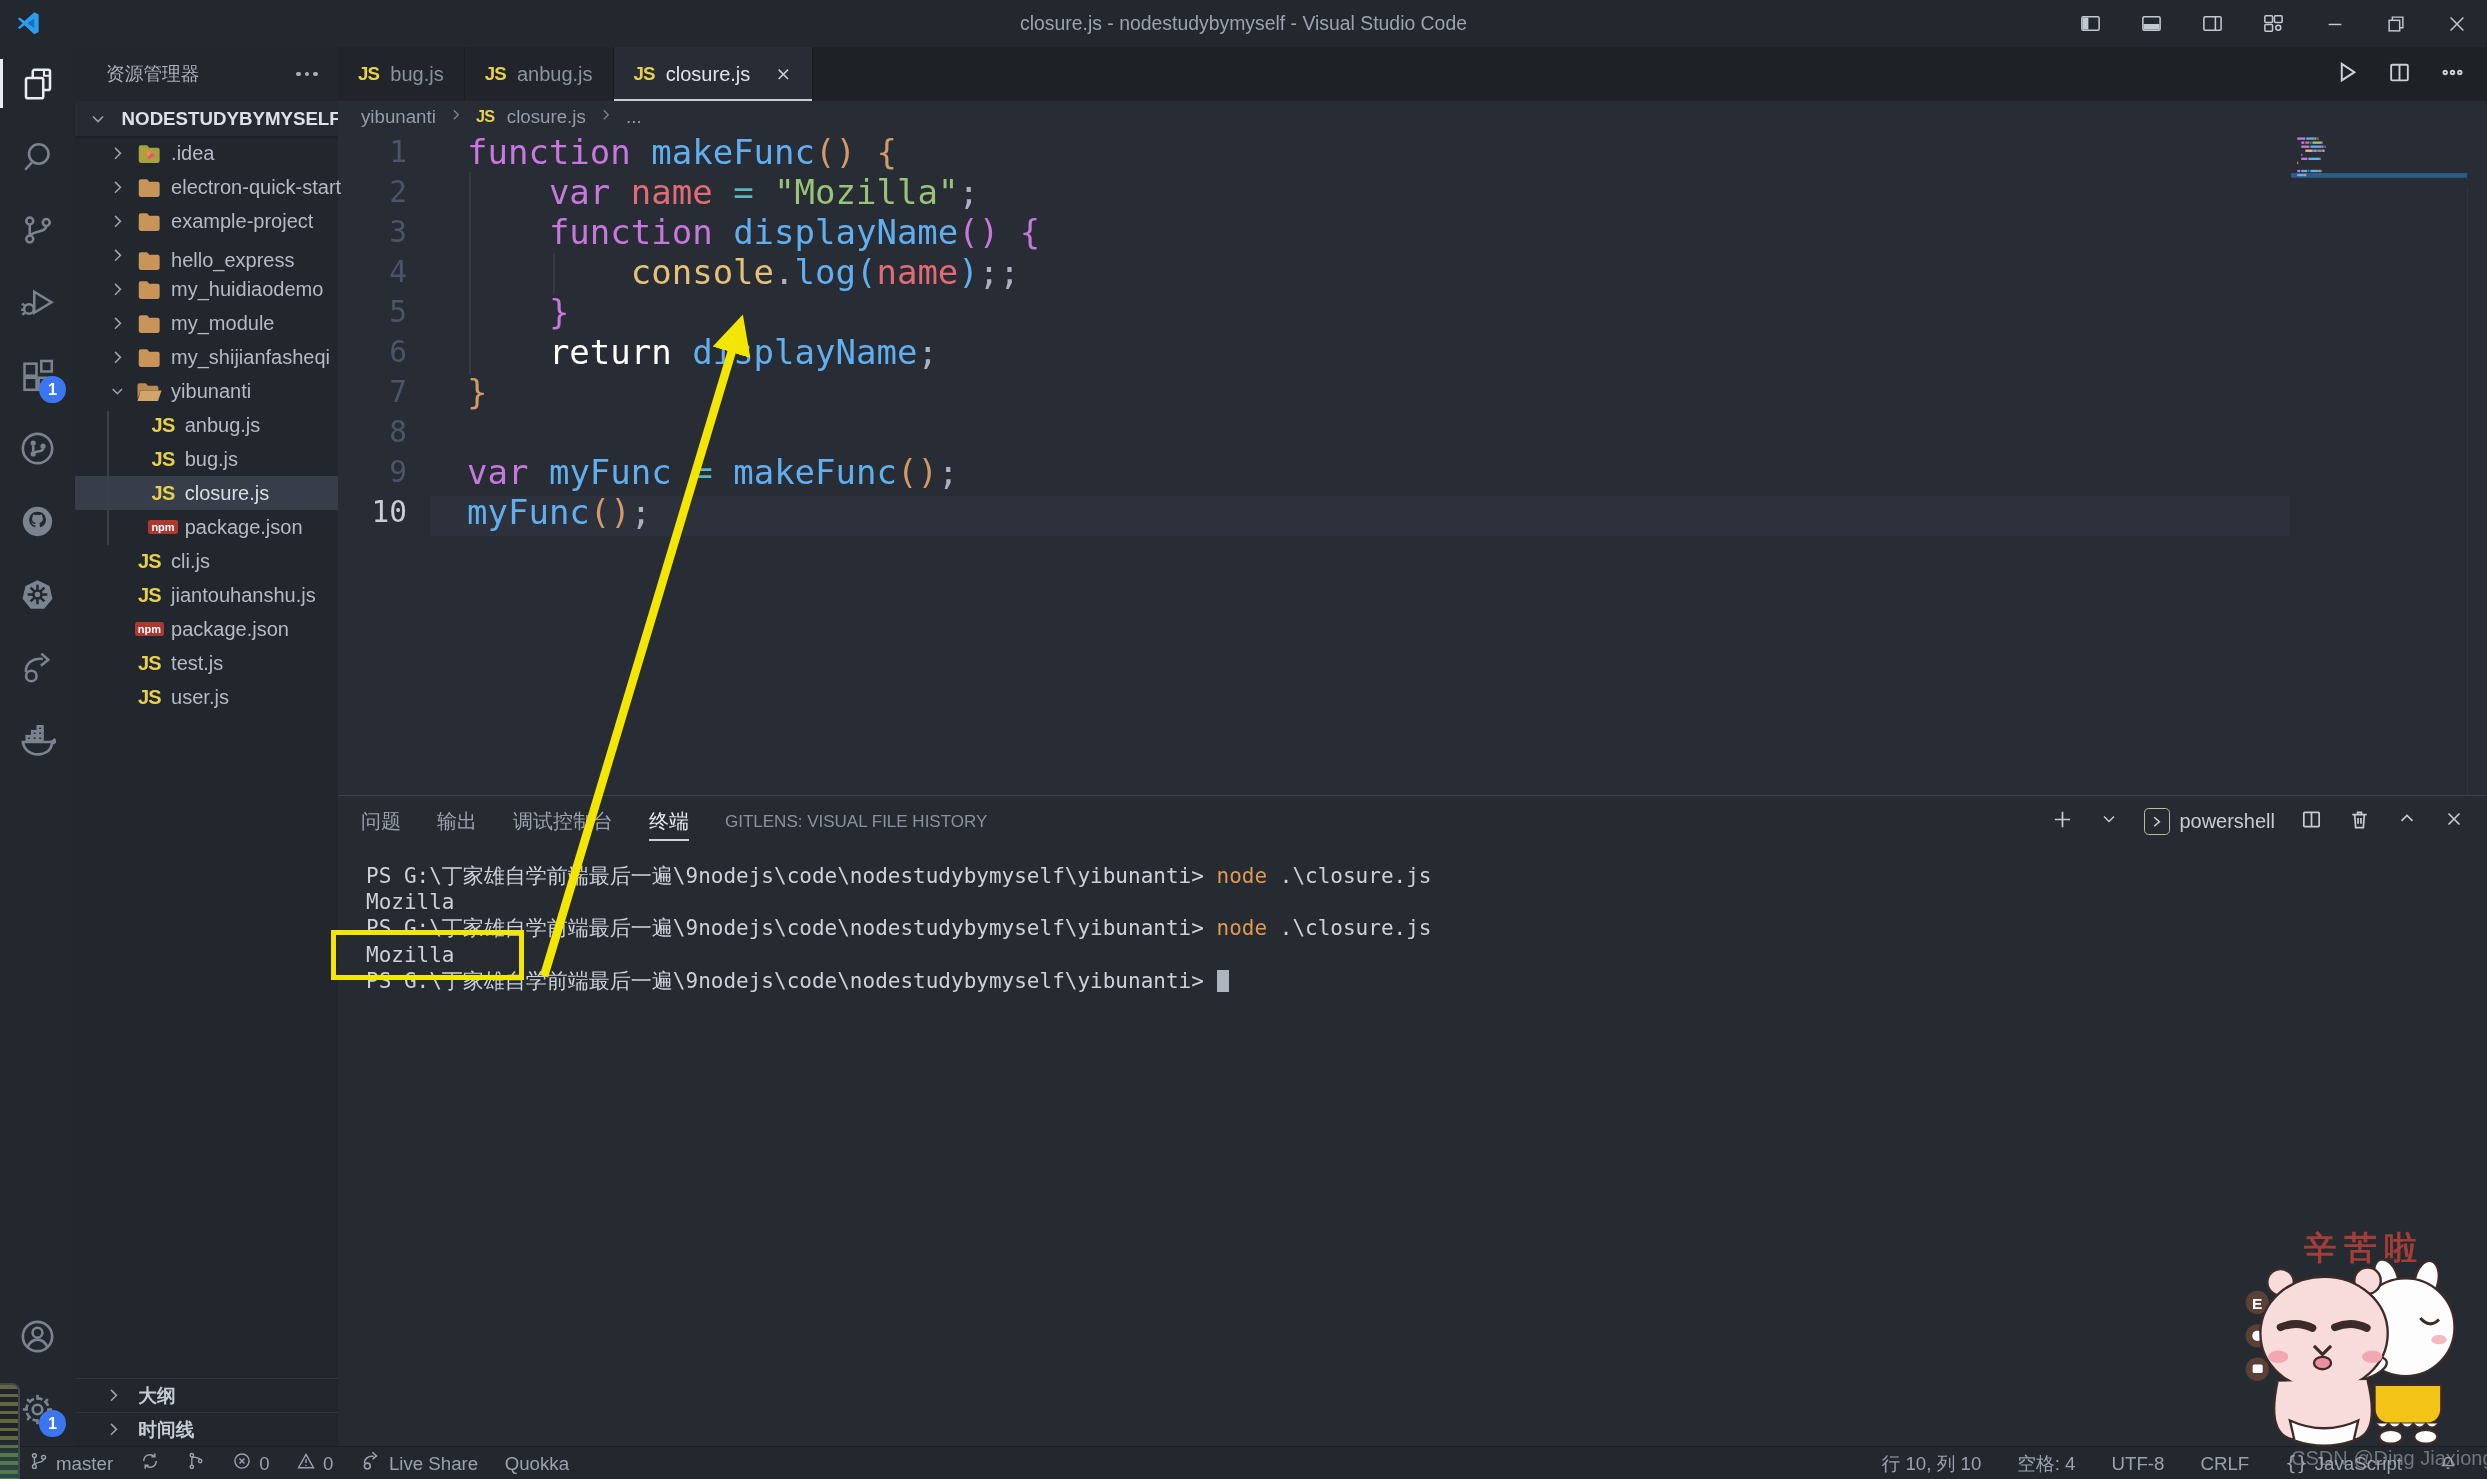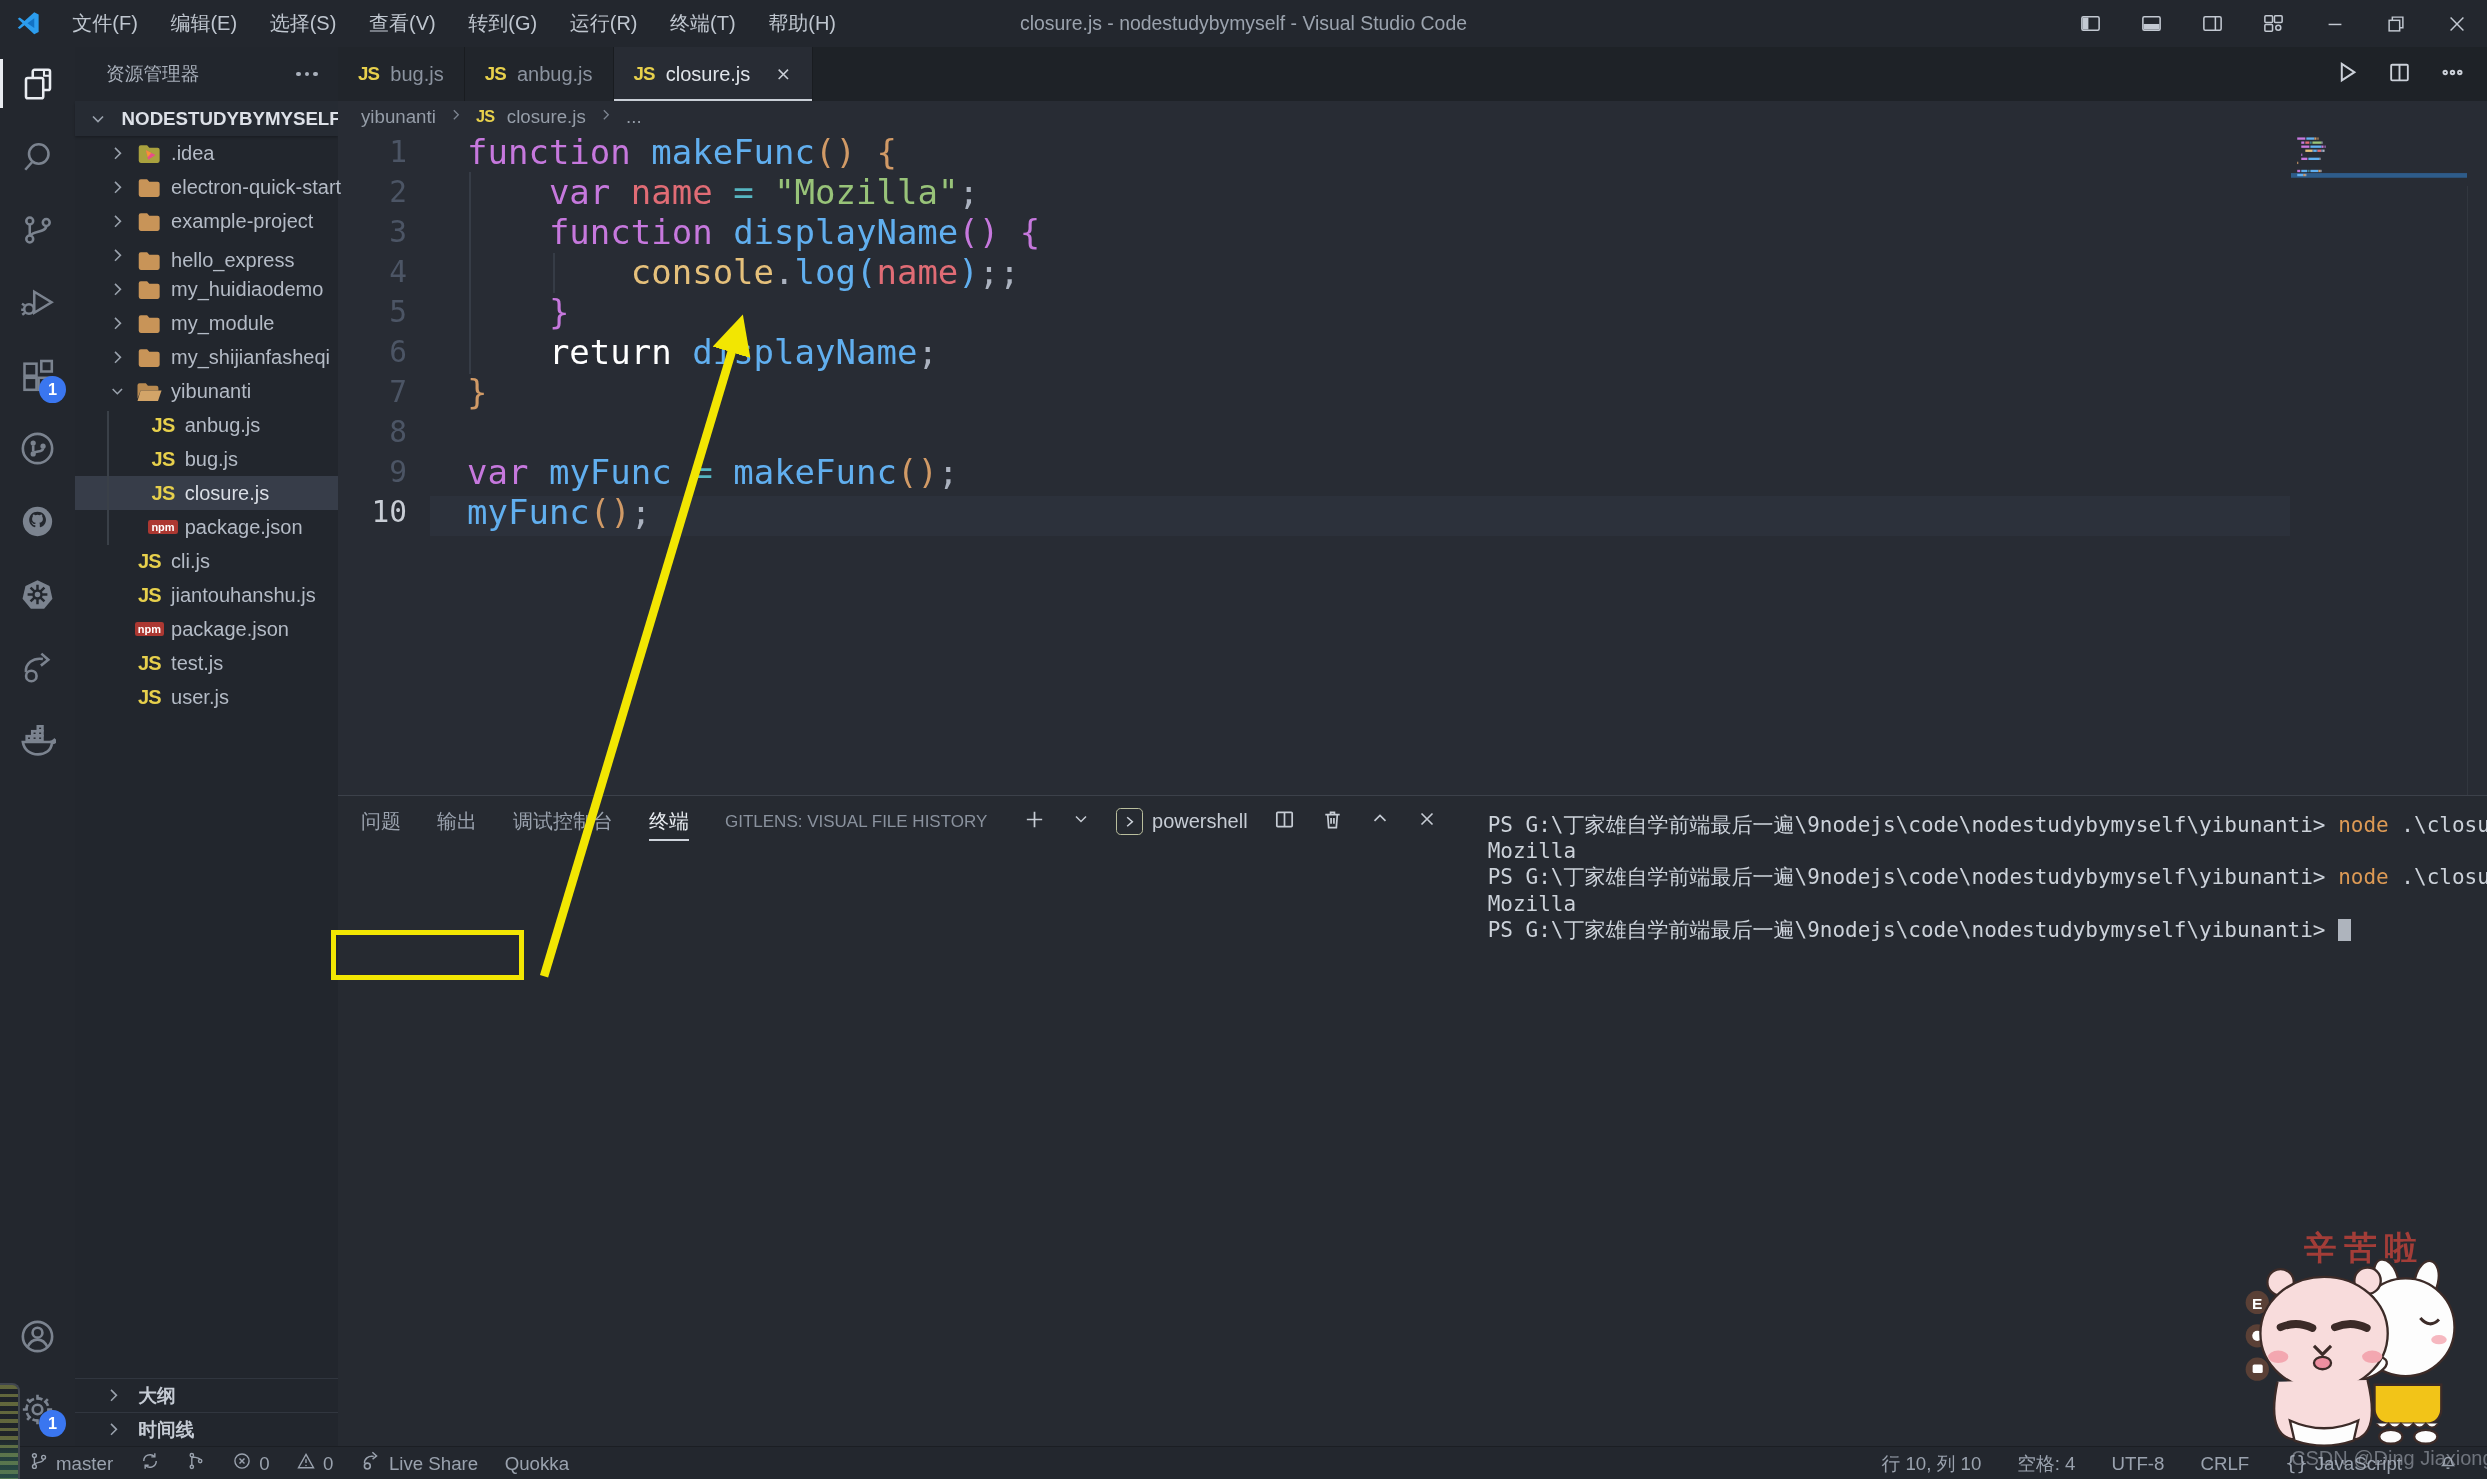--- a/index.html
+++ b/index.html
@@ -66,21 +66,21 @@
 .ln{width:92px;padding-right:23px;text-align:right;font-size:29.5px;color:#4c5565;flex:0 0 auto}
 .ln.cur{color:#c8cdd5}
 .lc{font-size:34px;white-space:pre;padding-left:37px;letter-spacing:0}
 .guide{position:absolute;width:1.6px;background:#363c46}
 .g1{left:131px;top:40px;height:202px}
 .g2{left:215px;top:121px;height:40px}
 .minimap{position:absolute;top:3.1px;right:20px}
 .code::after{content:"";position:absolute;right:18.7px;top:54px;bottom:0;width:1.6px;background:#32373f}
 
 
-.panel{height:651px;border-top:1.6px solid #3c414a;background:#262a31;display:flex;flex-direction:row;flex:0 0 auto}
+.panel{height:651px;border-top:1.6px solid #3c414a;background:#262a31;display:flex;flex-direction:column;flex:0 0 auto}
 .panel-header{height:51px;display:flex;align-items:center;padding:0 22px 0 23px;gap:36px;font-size:20px;color:#9aa2ae;flex:0 0 auto}
 .ptab{position:relative;height:100%;display:flex;align-items:center;cursor:default;white-space:nowrap}
 .ptab.active{color:#e8ecf1}
 .ptab.active::after{content:"";position:absolute;left:0;right:0;bottom:6.2px;height:1.6px;background:#cfd4dc}
 .ptab.caps{font-size:17px;color:#8a929e}
 .panel-actions{margin-left:auto;display:flex;align-items:center;gap:25px;color:#c6ccd4;font-size:20px}
 .panel-actions svg{stroke:currentColor;fill:none;stroke-width:1.8}
 .shell-pick{display:flex;align-items:center;gap:9.3px}
 .shell-ic{width:26.4px;height:26.4px;border:1.6px solid #b9be9d;border-radius:4.7px;display:flex;align-items:center;justify-content:center}
 .shell-ic svg{stroke:#cfd4dc;stroke-width:2.4}
@@ -109,30 +109,20 @@
 
 <div id="root">
 
   <div class="titlebar">
     <div class="logo">
       <svg width="26.4" height="26.4" viewBox="0 0 24 24">
           <path fill="#2c9dee" stroke="none" d="M17.5 2 8.6 10.1 4.3 6.8 2.5 7.9l4.4 4.1-4.4 4.1 1.8 1.1 4.3-3.3 8.9 8.1 4-2V4z"></path>
           <path fill="#1272c4" stroke="none" d="M17.5 7.6v8.8L11.3 12z"></path>
         </svg>
     </div>
-    <div class="menubar">
-        <div class="menu-item">文件(F)</div>
-        <div class="menu-item">编辑(E)</div>
-        <div class="menu-item">选择(S)</div>
-        <div class="menu-item">查看(V)</div>
-        <div class="menu-item">转到(G)</div>
-        <div class="menu-item">运行(R)</div>
-        <div class="menu-item">终端(T)</div>
-        <div class="menu-item">帮助(H)</div>
-      </div>
     <div class="window-title">closure.js - nodestudybymyself - Visual Studio Code</div>
     <div class="win-controls">
       <div class="wc">
           <svg width="23" height="23" viewBox="0 0 24 24">
             <rect x="3" y="5" width="18" height="14" rx="1.5"></rect>
             <rect x="3.8" y="5.8" width="6" height="12.4" fill="currentColor" stroke="none"></rect>
           </svg>
         </div>
       <div class="wc">
           <svg width="23" height="23" viewBox="0 0 24 24">

